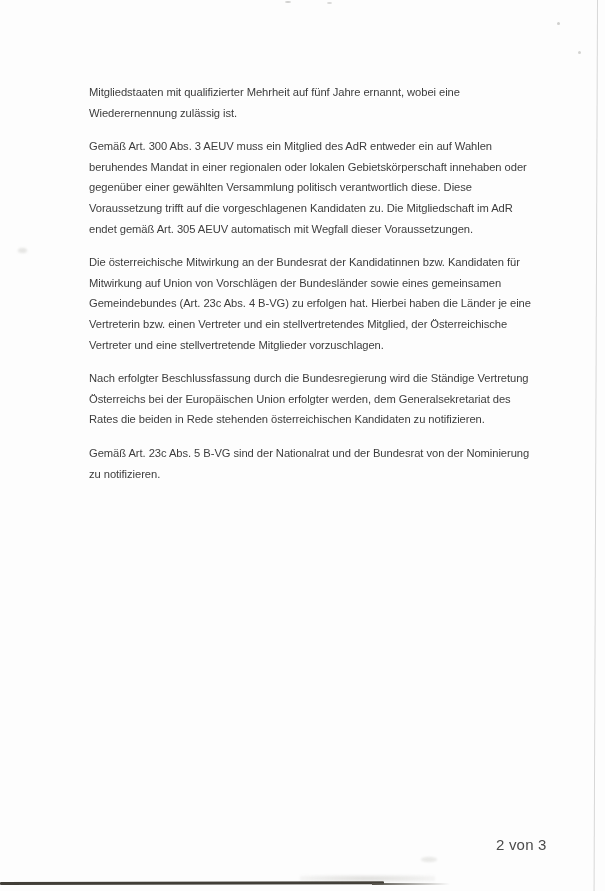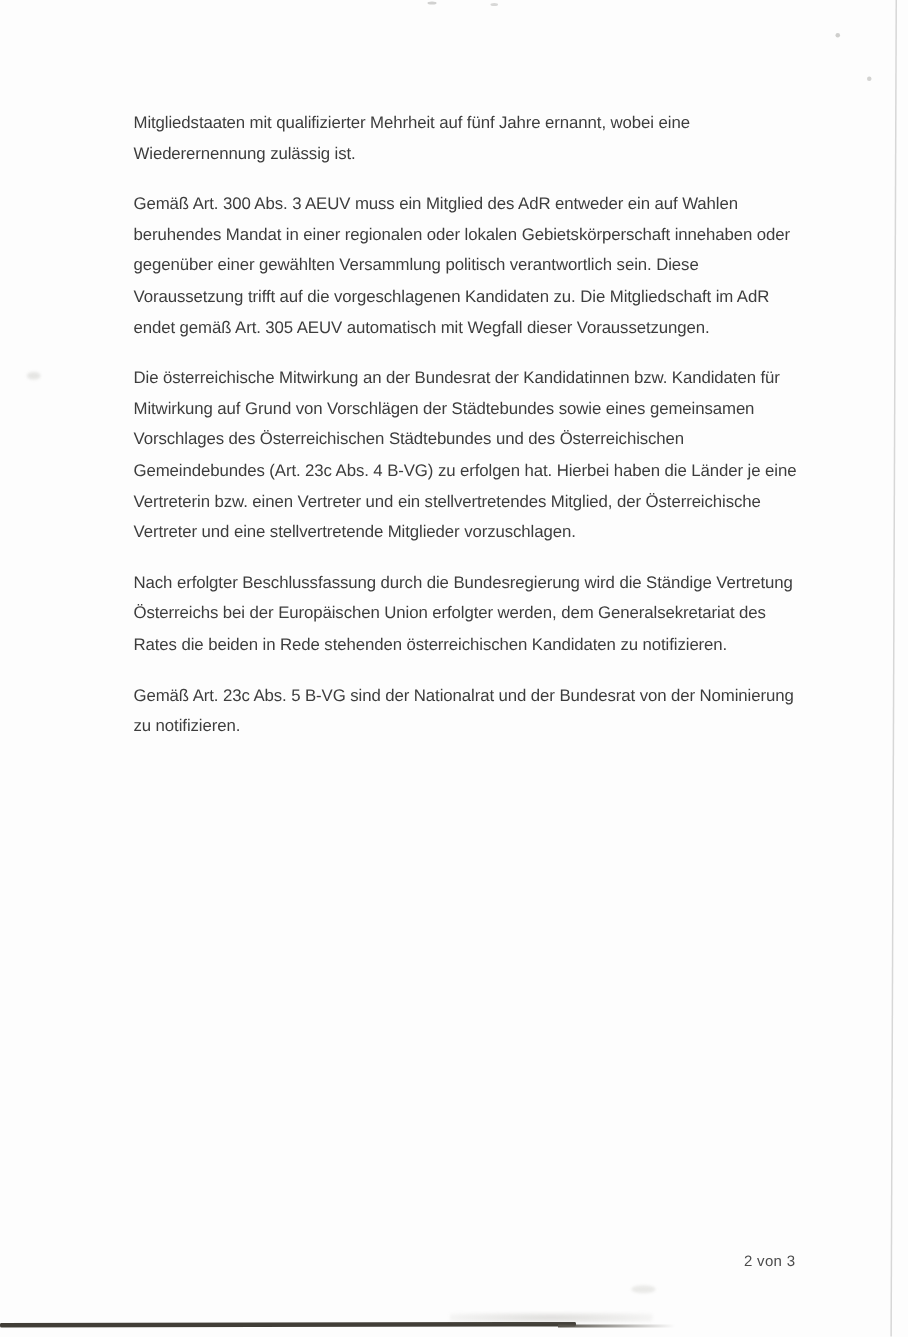--- a/index.html
+++ b/index.html
@@ -13,36 +13,36 @@
   html, body { width: 605px; height: 891px; }
   body {
     position: relative;
     background: var(--page-bg);
     overflow: hidden;
     font-family: "Liberation Sans", "DejaVu Sans", sans-serif;
   }
   .content {
     position: absolute;
     left: 89px;
-    top: 72px;
+    top: 82px;
     width: 470px;
   }
   .para { margin: 0 0 13px 0; }
   .line {
     white-space: pre;
     font-size: 11.2px;
     line-height: 20.6px;
     letter-spacing: -0.06px;
     color: var(--text);
   }
   .footer {
     position: absolute;
     left: 496px;
     top: 836px;
-    font-size: 10px;
+    font-size: 15px;
     letter-spacing: 0.2px;
     color: var(--footer-text);
   }
   
   .scan-edge-bottom {
     position: absolute;
     left: 0;
     top: 882px;
     width: 384px;
     height: 3px;
@@ -92,29 +92,28 @@
 <div class="content">
 
   <div class="para">
     <div class="line">Mitgliedstaaten mit qualifizierter Mehrheit auf fünf Jahre ernannt, wobei eine</div>
     <div class="line">Wiederernennung zulässig ist.</div>
   </div>
 
   <div class="para">
     <div class="line">Gemäß Art. 300 Abs. 3 AEUV muss ein Mitglied des AdR entweder ein auf Wahlen</div>
     <div class="line">beruhendes Mandat in einer regionalen oder lokalen Gebietskörperschaft innehaben oder</div>
-    <div class="line">gegenüber einer gewählten Versammlung politisch verantwortlich sein. Diese</div>
+    <div class="line">gegenüber einer gewählten Versammlung politisch verantwortlich diese. Diese</div>
     <div class="line">Voraussetzung trifft auf die vorgeschlagenen Kandidaten zu. Die Mitgliedschaft im AdR</div>
     <div class="line">endet gemäß Art. 305 AEUV automatisch mit Wegfall dieser Voraussetzungen.</div>
   </div>
 
   <div class="para">
     <div class="line">Die österreichische Mitwirkung an der Bundesrat der Kandidatinnen bzw. Kandidaten für</div>
-    <div class="line">Mitwirkung auf Grund von Vorschlägen der Städtebundes sowie eines gemeinsamen</div>
-    <div class="line">Vorschlages des Österreichischen Städtebundes und des Österreichischen</div>
+    <div class="line">Mitwirkung auf Union von Vorschlägen der Bundesländer sowie eines gemeinsamen</div>
     <div class="line">Gemeindebundes (Art. 23c Abs. 4 B-VG) zu erfolgen hat. Hierbei haben die Länder je eine</div>
     <div class="line">Vertreterin bzw. einen Vertreter und ein stellvertretendes Mitglied, der Österreichische</div>
     <div class="line">Vertreter und eine stellvertretende Mitglieder vorzuschlagen.</div>
   </div>
 
   <div class="para">
     <div class="line">Nach erfolgter Beschlussfassung durch die Bundesregierung wird die Ständige Vertretung</div>
     <div class="line">Österreichs bei der Europäischen Union erfolgter werden, dem Generalsekretariat des</div>
     <div class="line">Rates die beiden in Rede stehenden österreichischen Kandidaten zu notifizieren.</div>
   </div>

